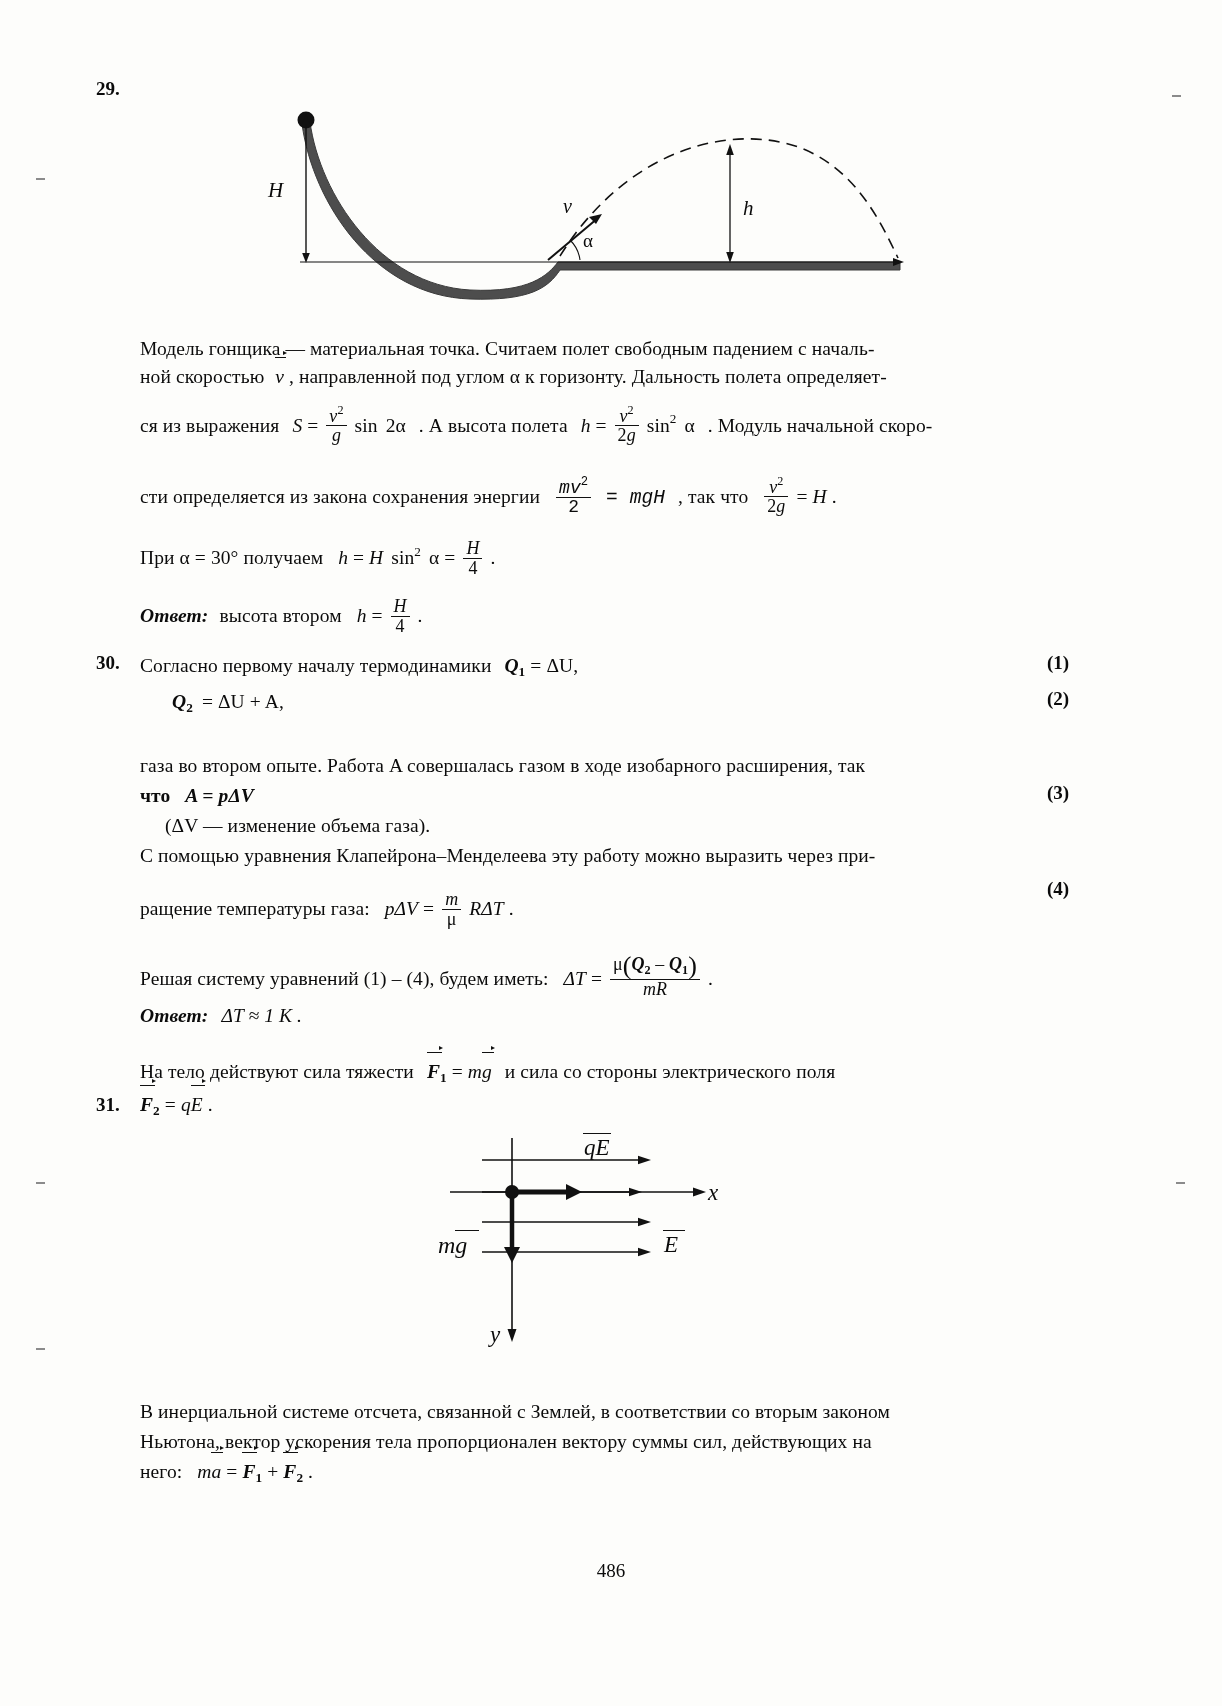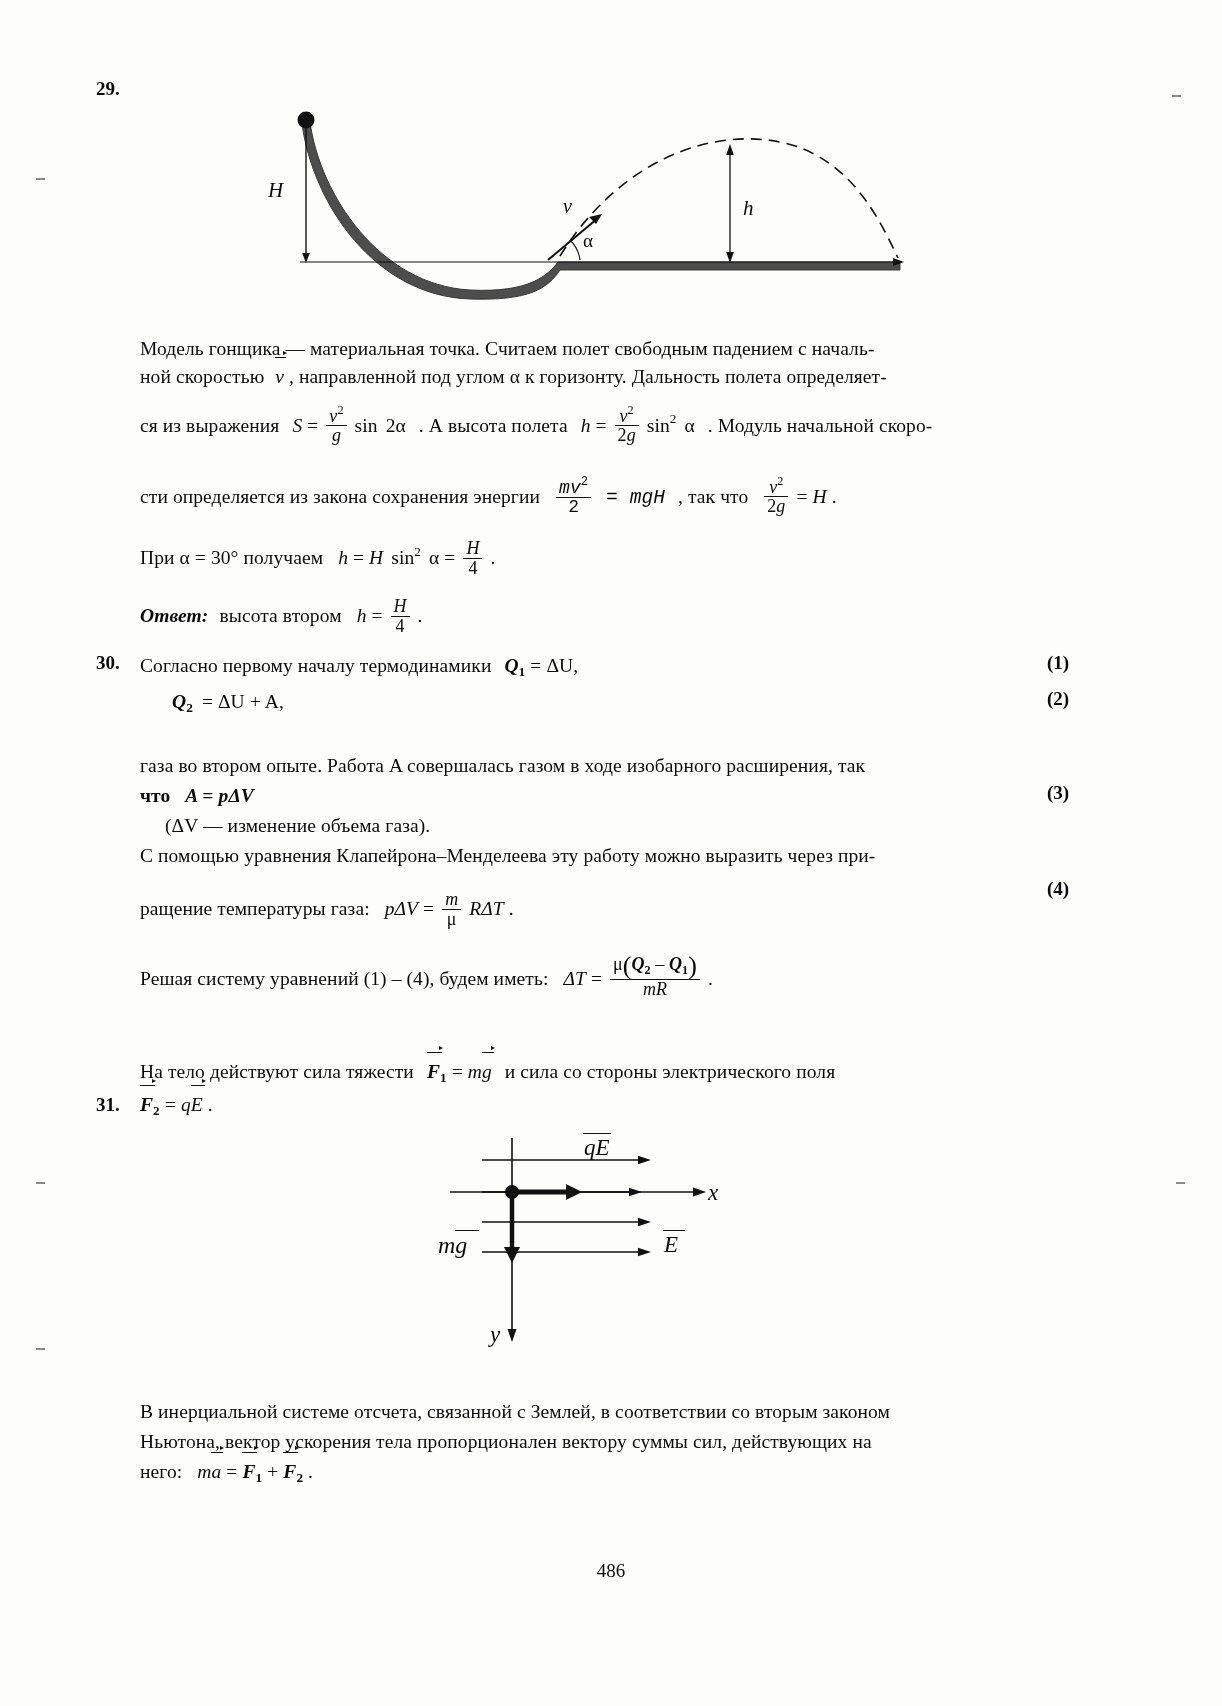--- a/index.html
+++ b/index.html
@@ -276,20 +276,24 @@
       <span class="frac">
         <span class="t">
           <span>μ</span><span class="bigparen">(</span><span class="it bd">Q</span><span class="sub bd">2</span> – <span class="it bd">Q</span><span class="sub bd">1</span><span class="bigparen">)</span>
         </span>
         <span class="b"><span class="it">m</span><span class="it">R</span></span>
       </span>
       <span> .</span>
     </span>
   </div>
 
+  <div class="para" style="left:140px; top:1002px; width:970px;">
+    <span class="it bd">Ответ:</span>
+    <span class="it" style="margin-left:8px;">ΔT ≈ 1 К .</span>
+  </div>
 
   <div class="num" style="left:96px; top:1058px;margin-top:36px;">31.</div>
 
   <div class="para" style="left:140px; top:1058px; width:980px;">
     <span>На   тело   действуют   сила   тяжести</span>
     <span style="display:inline-block; margin:0 8px;">
       <span class="vec"><span class="it bd">F</span><span class="arrowhd"></span></span><span class="sub bd">1</span>
       <span> = </span>
       <span class="it">m</span><span class="vec"><span class="it">g</span><span class="arrowhd"></span></span>
     </span>

